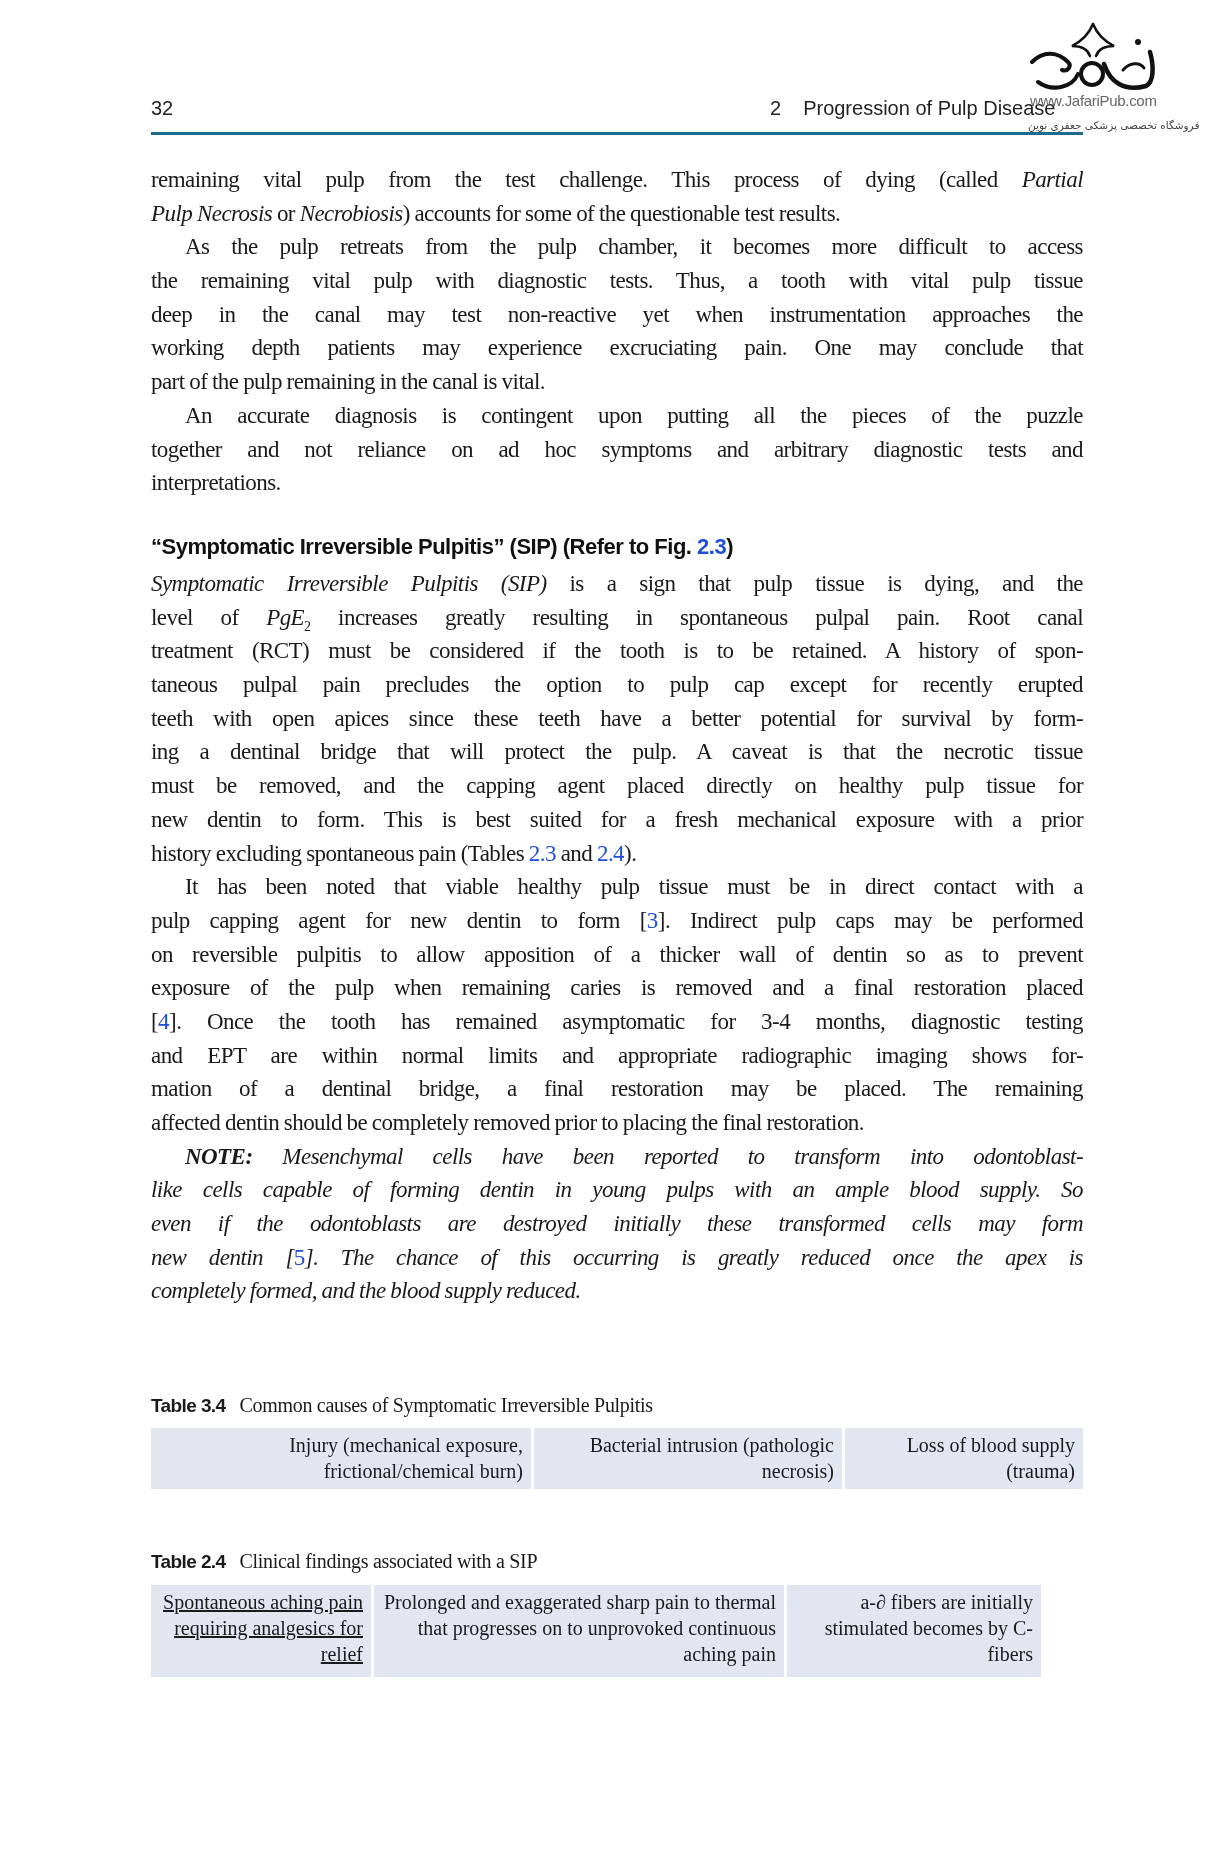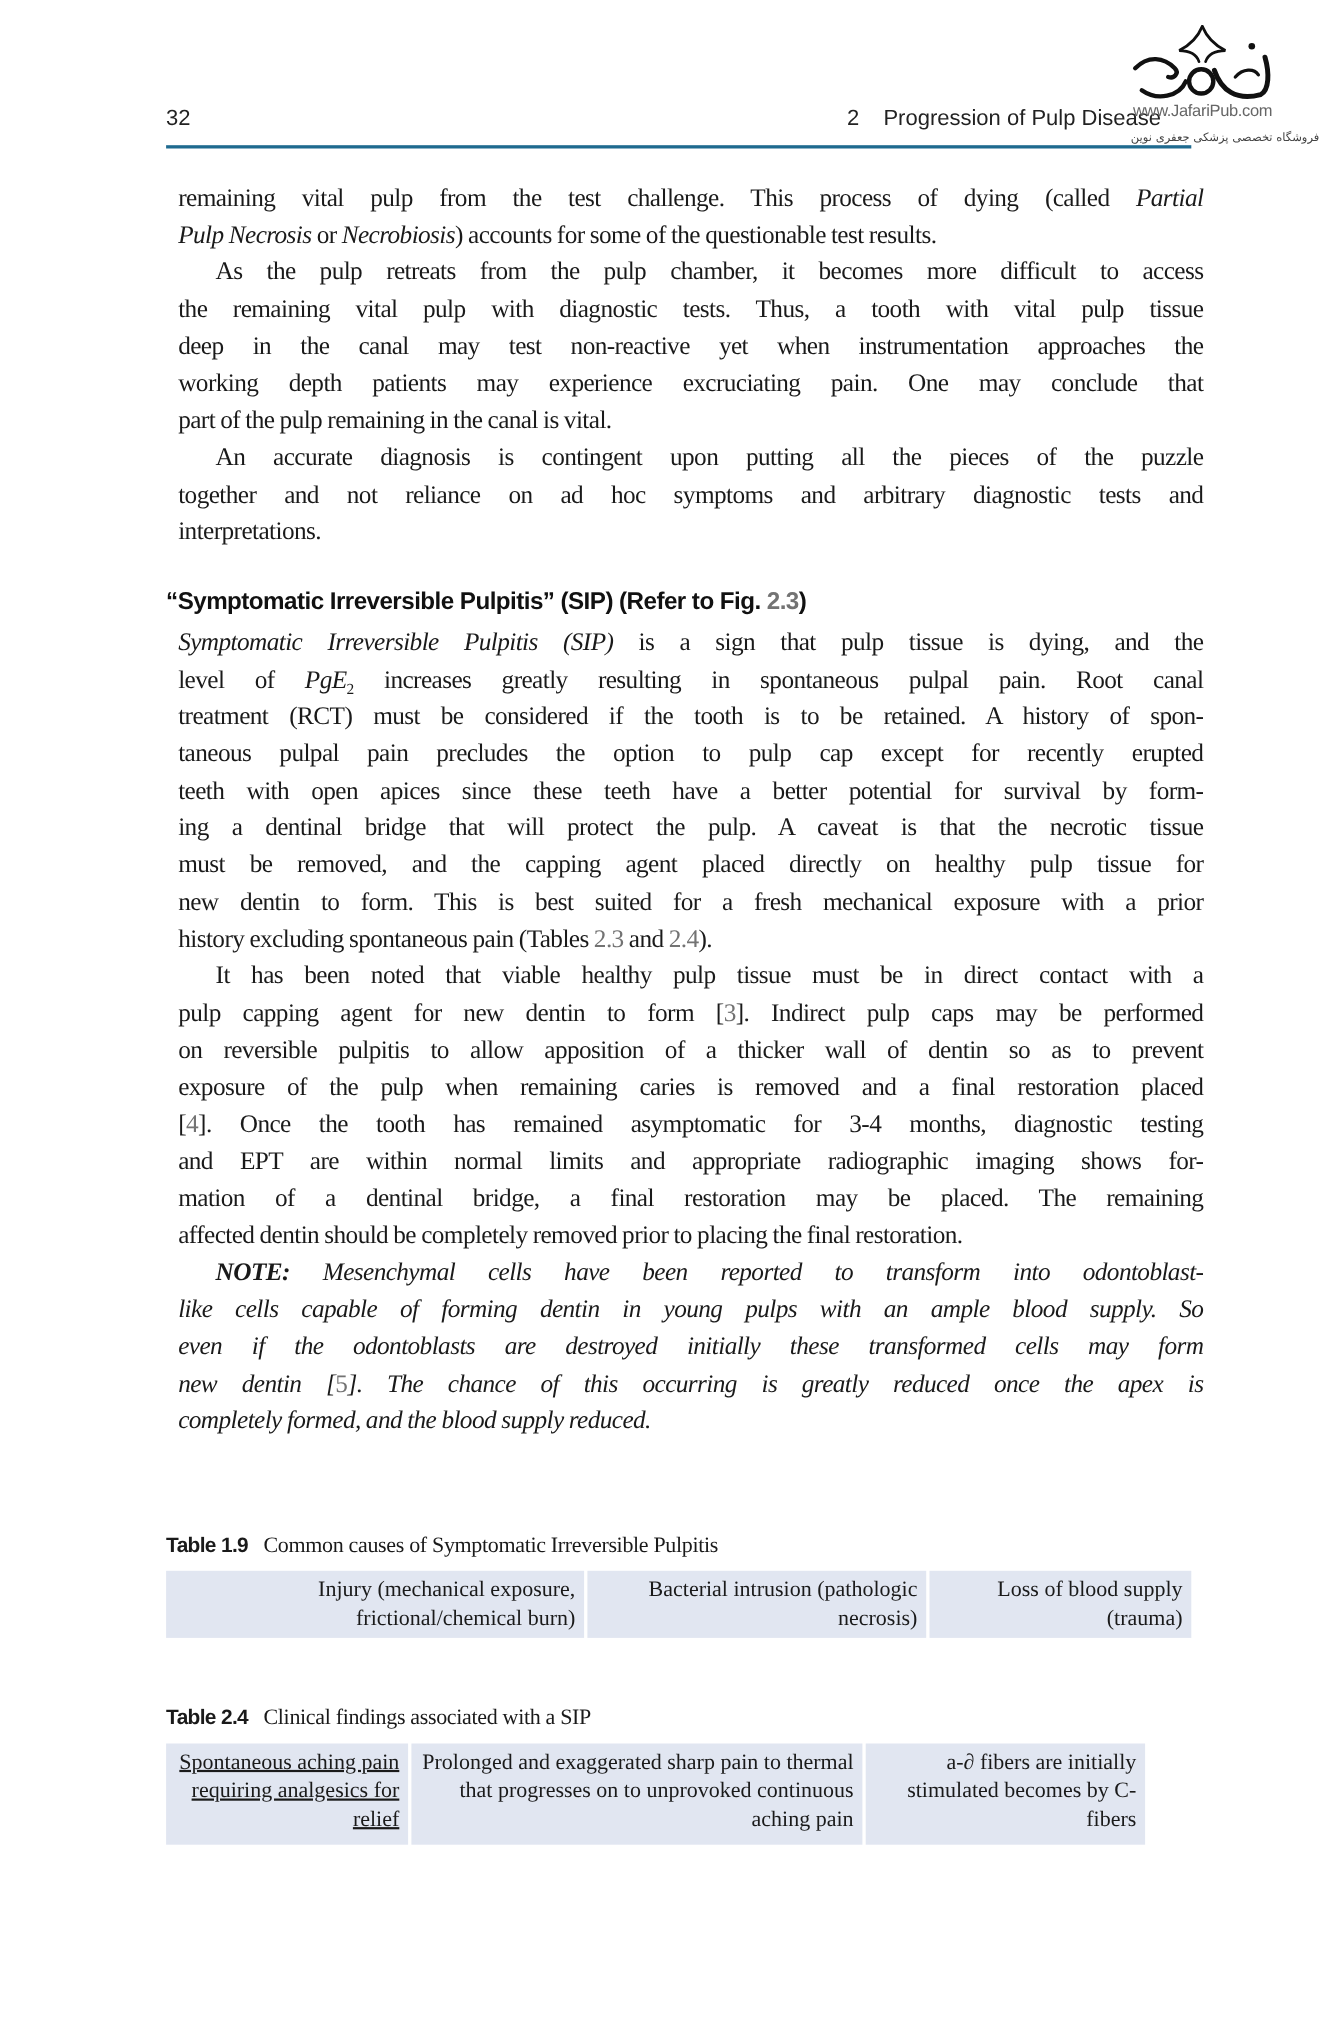--- a/index.html
+++ b/index.html
@@ -8,28 +8,28 @@
   .abs { position:absolute; }
   .runhead { font-family:"Liberation Sans", sans-serif; font-size:20px; color:#222; }
   #page-num { left:151px; top:97px; }
   #chapter-head { left:770px; top:97px; width:313px; white-space:nowrap; }
   #chapter-head .num { margin-right:22px; }
   #head-rule { left:151px; top:132px; width:932px; height:3px; background:#1f6a8f; }
   #logo { left:1028px; top:22px; width:130px; height:75px; }
   #logo-url { left:1030px; top:92px; font-family:"Liberation Sans", sans-serif; font-size:15px; color:#666; letter-spacing:-0.3px; }
   #logo-fa { left:1028px; top:119px; font-family:"DejaVu Sans", sans-serif; font-size:10.5px; color:#444; direction:rtl; white-space:nowrap; }
 
-  .col { left:162px; width:932px;font-family:Liberation Serif, serif; }
+  .col { left:151px; width:932px;font-family:Liberation Serif, serif; }
   .line { display:block; height:33.7px; line-height:33.7px; font-size:23px;
           text-align:justify; text-align-last:justify; white-space:nowrap;
           letter-spacing:-0.55px; word-spacing:-0.5px; overflow:visible; }
   .line.last { text-align-last:left; }
   .line.indent { padding-left:34px; }
   .ital { font-style:italic; }
-  .ref { color:#737373; }
+  .ref { color:#1d4ed8; }
   .bi { font-weight:bold; font-style:italic; }
   sub { font-size:14px; line-height:0; }
 
   #heading { left:151px; top:534px; font-family:"Liberation Sans", sans-serif; font-weight:bold;
              font-size:22px; letter-spacing:-0.5px; color:#111; white-space:nowrap; }
 
   .caption { left:151px; font-size:20px; white-space:nowrap; letter-spacing:-0.3px; }
   .caption b { font-family:"Liberation Sans", sans-serif; font-weight:bold; margin-right:14px; letter-spacing:-0.6px; font-size:19px; }
   .tbl { left:151px; width:932px; display:flex; gap:3px; }
   .cell { background:#e1e6f1; padding:4px 8px; box-sizing:border-box; font-size:20px; line-height:26px; color:#1a1a1a;text-align:right; }
@@ -96,21 +96,21 @@
   <span class="line last">affected dentin should be completely removed prior to placing the final restoration.</span>
 
   <span class="line indent ital"><span class="bi">NOTE:</span><span> Mesenchymal cells have been reported to transform into odontoblast-</span></span>
   <span class="line ital">like cells capable of forming dentin in young pulps with an ample blood supply. So</span>
   <span class="line ital">even if the odontoblasts are destroyed initially these transformed cells may form</span>
   <span class="line ital"><span>new dentin [</span><span class="ref" style="font-style:normal">5</span><span>]. The chance of this occurring is greatly reduced once the apex is</span></span>
   <span class="line last ital">completely formed, and the blood supply reduced.</span>
 </div>
 
 <div class="abs caption" style="top:1394px;">
-  <b>Table 1.9</b><span>Common causes of Symptomatic Irreversible Pulpitis</span>
+  <b>Table 3.4</b><span>Common causes of Symptomatic Irreversible Pulpitis</span>
 </div>
 <div class="abs tbl" style="top:1428px; height:61px;">
   <div class="cell" style="width:380px;">Injury (mechanical exposure, frictional/chemical burn)</div>
   <div class="cell" style="width:308px;">Bacterial intrusion (pathologic necrosis)</div>
   <div class="cell" style="width:238px;">Loss of blood supply (trauma)</div>
 </div>
 
 <div class="abs caption" style="top:1550px;">
   <b>Table 2.4</b><span>Clinical findings associated with a SIP</span>
 </div>

